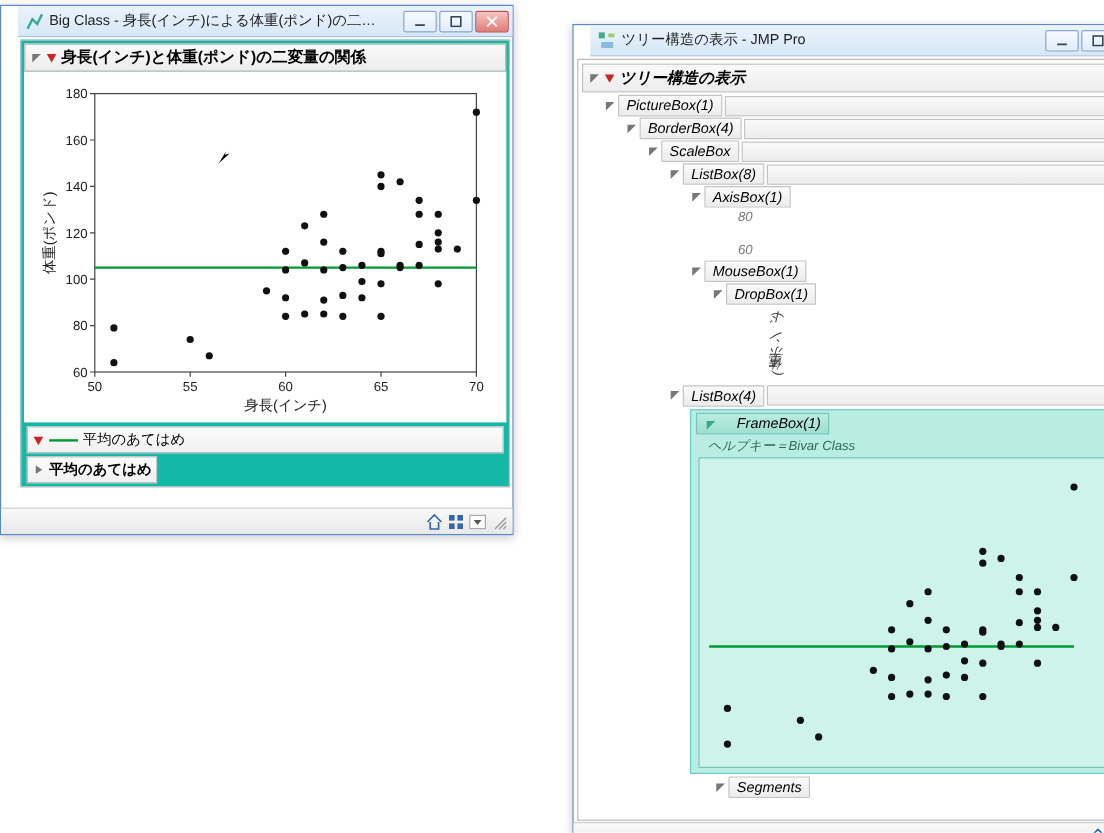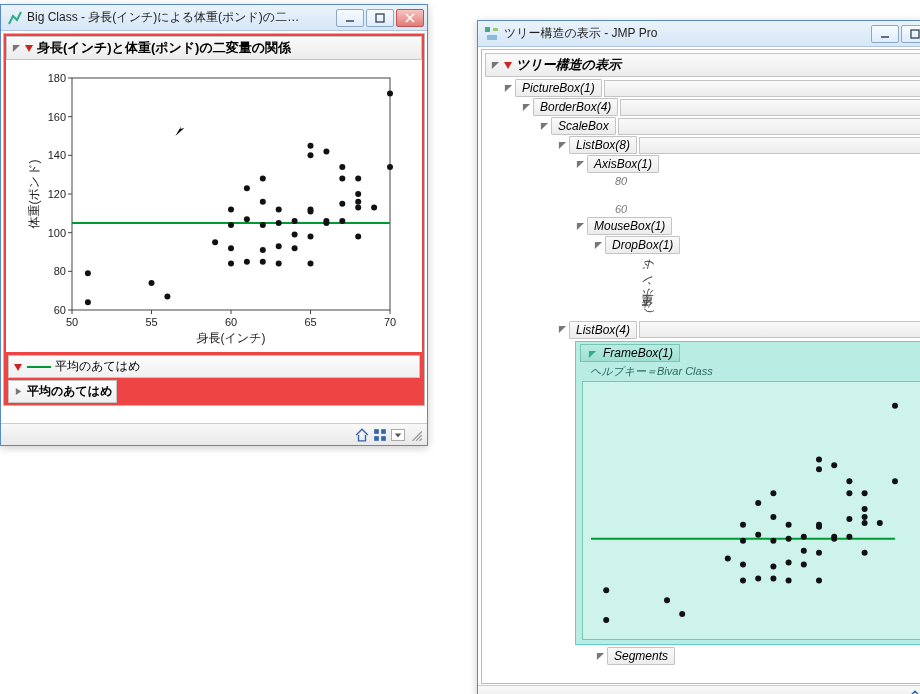--- a/index.html
+++ b/index.html
@@ -1,30 +1,30 @@
 <!DOCTYPE html>
 <html><head>
 <meta charset="utf-8">
 <style>
   * { box-sizing: border-box; margin: 0; padding: 0; }
   body { font-family: "Meiryo", "MS Gothic", sans-serif; font-size: 12px; background: #fff; width: 920px; height: 694px; position: relative; overflow: hidden; }
 
-  .window { position: absolute; border: 1px solid #5a8ac6; background: #fff; box-shadow: 0 2px 8px rgba(0,0,0,0.2); }
+  .window { position: absolute; border: 1px solid #5a8ac6; background: #fff; box-shadow: 0 2px 8px rgba(0,0,0,0.2); padding-left: 14px; }
   .titlebar { display: flex; align-items: center; height: 26px; background: linear-gradient(to bottom, #eaf3fb, #d6e7f7); border-bottom: 1px solid #b0c4de; padding: 0 3px 0 6px; }
   .titlebar .ticon { width: 16px; height: 16px; margin-right: 4px; display: inline-flex; align-items: center; justify-content: center; }
   .titlebar .ttext { flex: 1; font-size: 12px; color: #222; white-space: nowrap; overflow: hidden; text-overflow: ellipsis; }
   .winbtns { display: flex; gap: 2px; }
   .winbtn { width: 28px; height: 18px; border: 1px solid #8aa8c8; background: linear-gradient(to bottom,#f7fbff,#e0ecfa); border-radius: 2px; display: flex; align-items: center; justify-content: center; cursor: pointer; }
   .winbtn.close { background: linear-gradient(to bottom,#f7c4c1,#e07c76); border-color:#b55; }
   .winbtn.dis { opacity: 0.5; }
   .winbtn svg { width: 10px; height: 10px; }
 
   
   #winL { left: 0; top: 4px; width: 428px; height: 442px; }
-  #winL .content { padding: 2px; border: 1px solid #bbb; margin: 2px; background: #ef4444; }
+  #winL .content { padding: 2px; border: 1px solid #bbb; margin: 2px; background: #14b8a6; }
 
   .section-header { background: linear-gradient(to bottom,#fafafa,#ececec); border: 1px solid #c4c4c4; padding: 2px 4px; display: flex; align-items: center; gap: 3px; }
   .disclose { width: 10px; height: 10px; cursor: pointer; display: inline-flex; align-items: center; justify-content: center; }
   .disclose svg { width: 9px; height: 9px; }
   .redtri { width: 10px; height: 10px; cursor: pointer; display:inline-flex; }
   .section-title { font-weight: bold; font-size: 13px; }
 
   .chart-wrap { background: #fff; padding: 8px 4px 4px 4px; }
   .chart-svg { display: block; margin: 0 auto; }
 
@@ -45,21 +45,21 @@
   .tree-row { display:flex; align-items:center; gap: 2px; margin: 1px 0; }
   .tree-label-box { flex: 0 0 auto; background: linear-gradient(to bottom,#fafafa,#ececec); border: 1px solid #c4c4c4; padding: 1px 6px; border-radius: 1px; cursor: pointer; min-width: 60px; }
   .tree-expand { background: linear-gradient(to bottom,#fafafa,#ececec); border: 1px solid #c4c4c4; flex: 1; height: 17px; }
   .tree-children { margin-left: 18px; }
 
   .axis-preview { margin: 2px 0 2px 18px; }
   .axis-preview .tick { color:#777; font-size: 11px; margin-left: 22px; }
   .ylabel-vert { writing-mode: vertical-rl; transform: rotate(180deg); font-size: 11px; color:#444; margin: 4px 0 4px 30px; letter-spacing: 2px; }
 
   .framebox-sel { background: #b9ece2; border: 1px solid #6cc; margin: 2px 0 0 18px; padding: 2px 4px 4px 4px; }
-  .framebox-sel .fb-hdr { background: linear-gradient(to bottom,#b9ece2,#9fdfd2); border: 1px solid #76c7b8; padding: 1px 6px; display:inline-flex; align-items:flex-end; gap:6px; cursor:pointer;}
+  .framebox-sel .fb-hdr { background: linear-gradient(to bottom,#b9ece2,#9fdfd2); border: 1px solid #76c7b8; padding: 1px 6px; display:inline-flex; align-items:flex-end; gap:17px; cursor:pointer;}
   .framebox-sel .helpkey { color: #2a6a5c; font-size: 11px; margin: 2px 0 2px 10px; }
   .framebox-sel .inner-plot { background: #cdf3ea; border: 1px solid #76c7b8; margin: 0 2px; }
 
   .segments-row { margin: 2px 0 0 38px; display:flex; align-items:center; gap:2px;}
   .segments-box { background: linear-gradient(to bottom,#fafafa,#ececec); border: 1px solid #c4c4c4; padding: 1px 6px; border-radius: 1px; }
 
   .vscroll { position:absolute; right:0; top:0; bottom:0; width:16px; background: linear-gradient(to right,#f0f0f0,#e4e4e4); border-left:1px solid #ccc;}
   .vscroll .thumb { position:absolute; left:2px; right:2px; top: 120px; height: 60px; background: linear-gradient(to right,#d0d8e8,#b8c4dc); border:1px solid #9aa8c8; border-radius: 2px; cursor:pointer;}
   .vscroll .arrup,.vscroll .arrdn{position:absolute;left:0;right:0;height:16px;display:flex;align-items:center;justify-content:center;cursor:pointer;}
   .vscroll .arrup{top:0;border-bottom:1px solid #ccc;}

